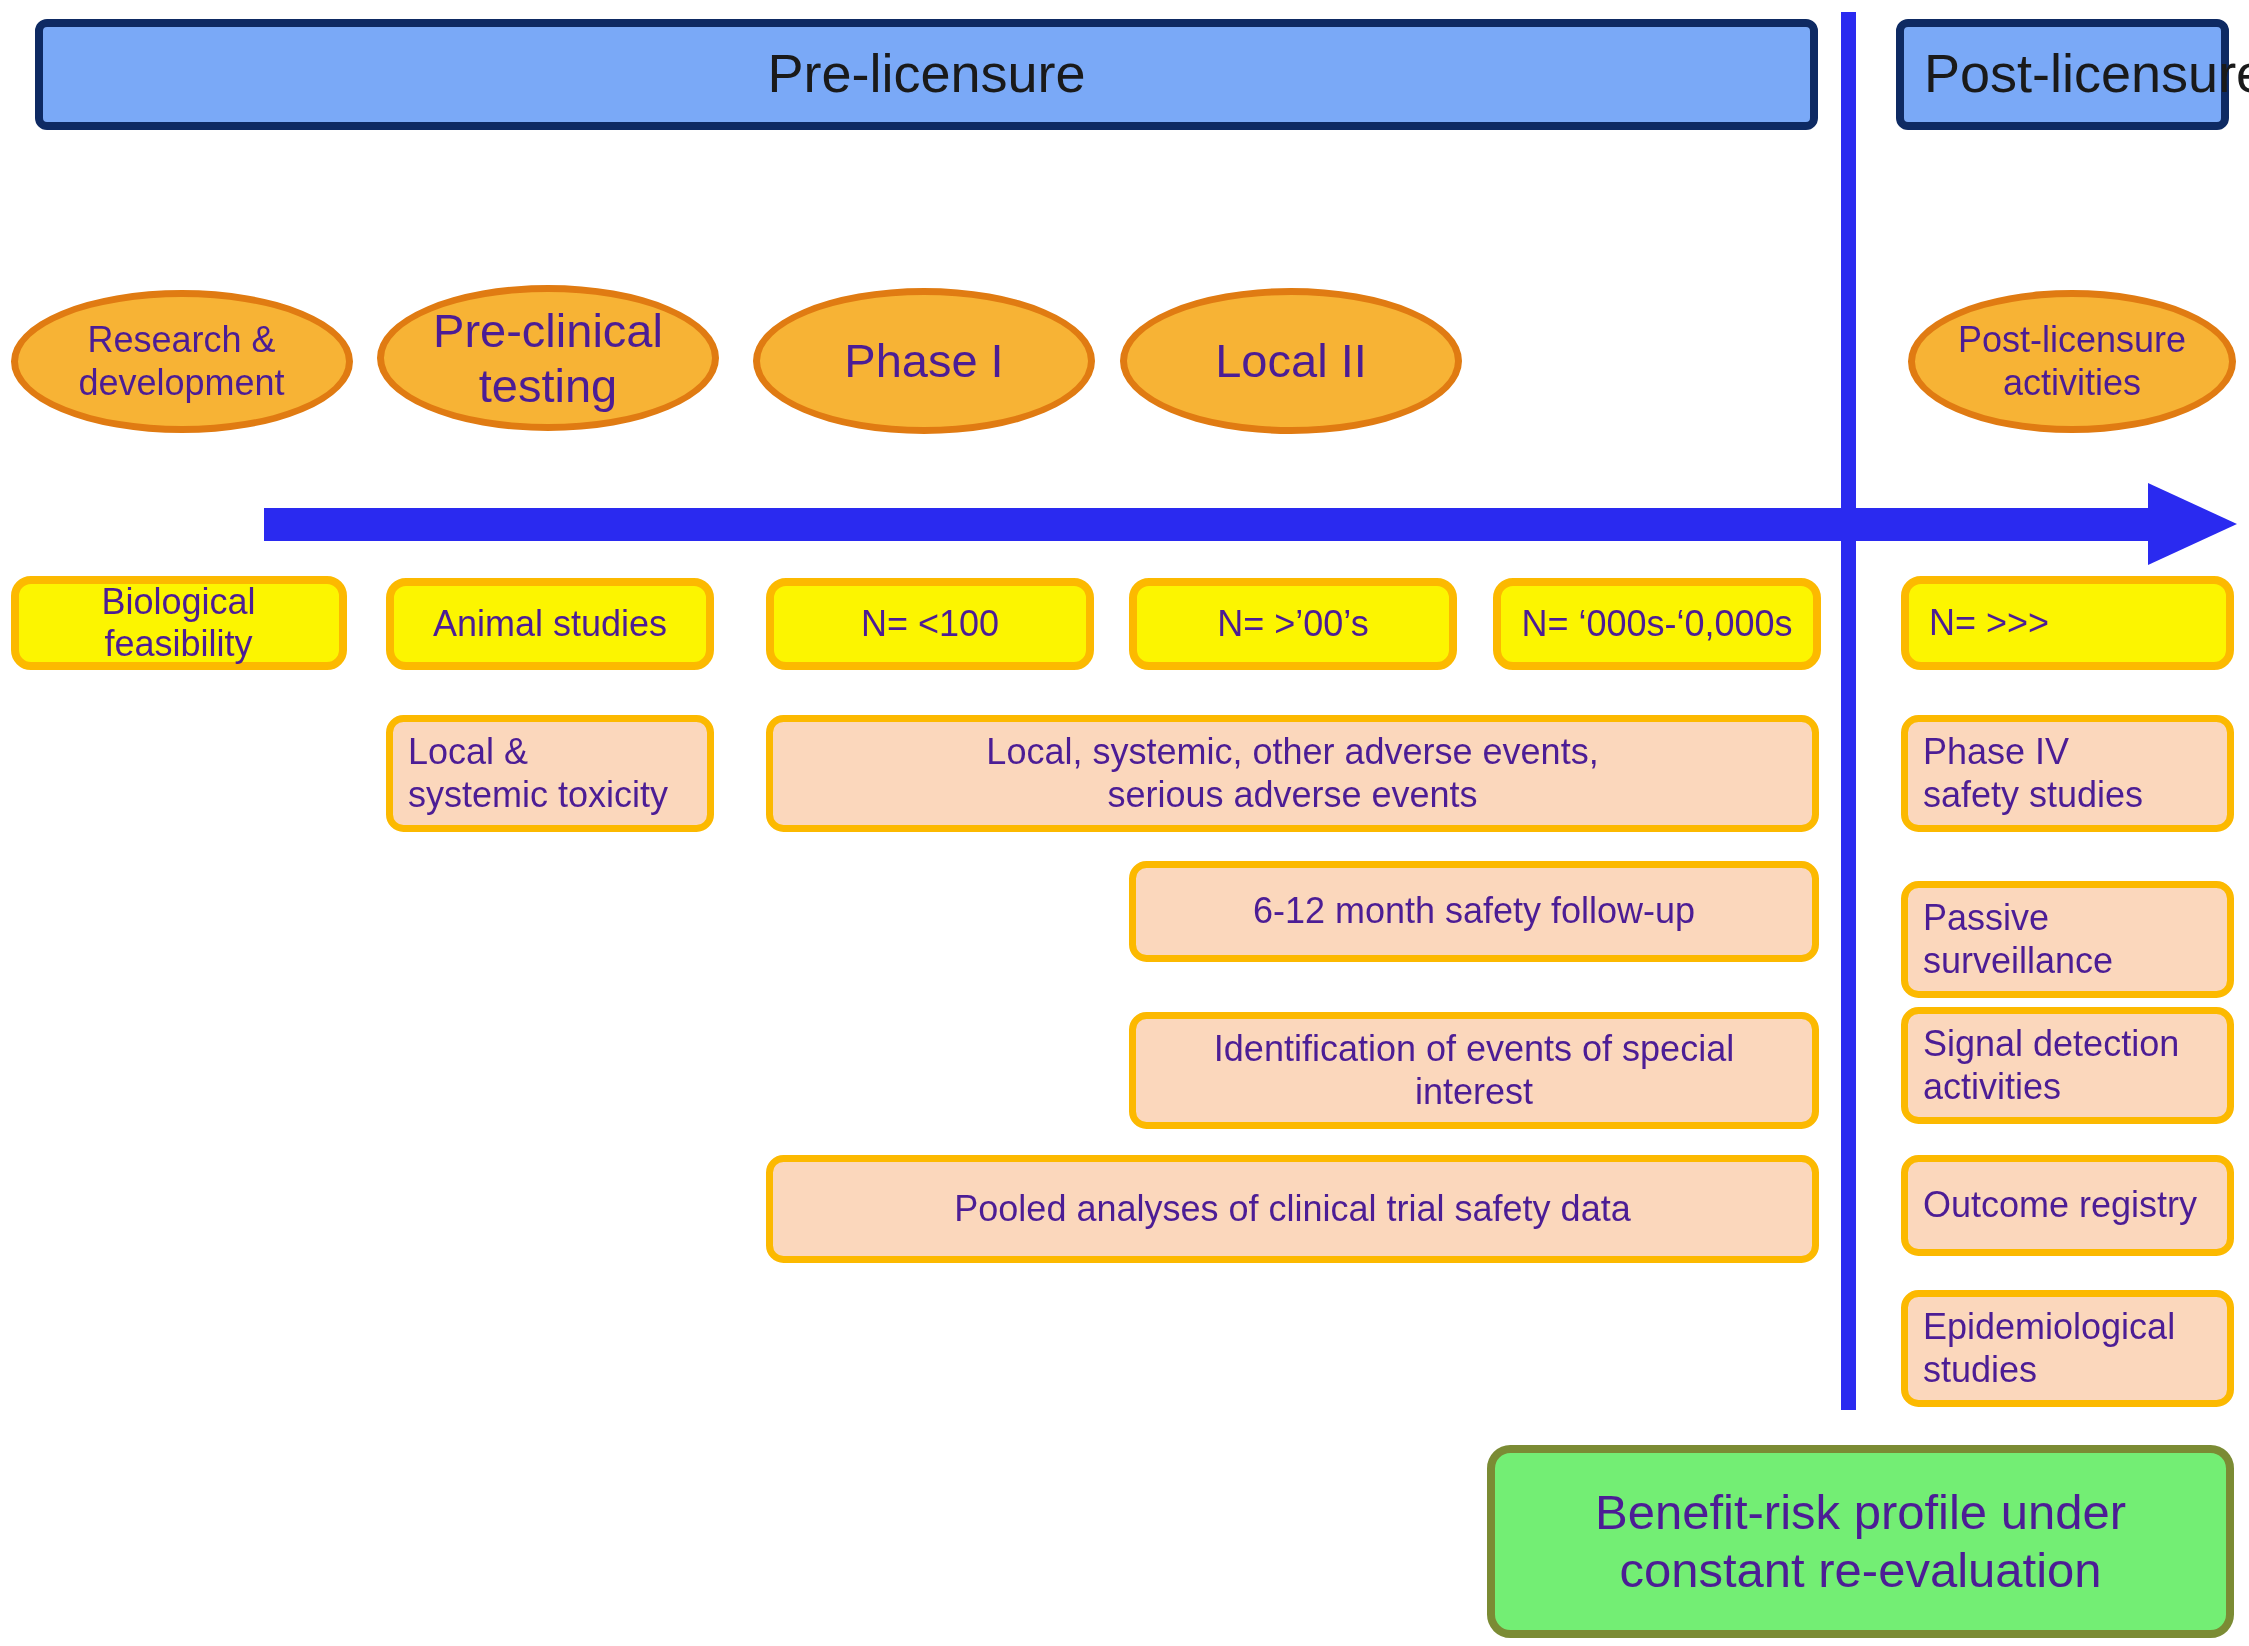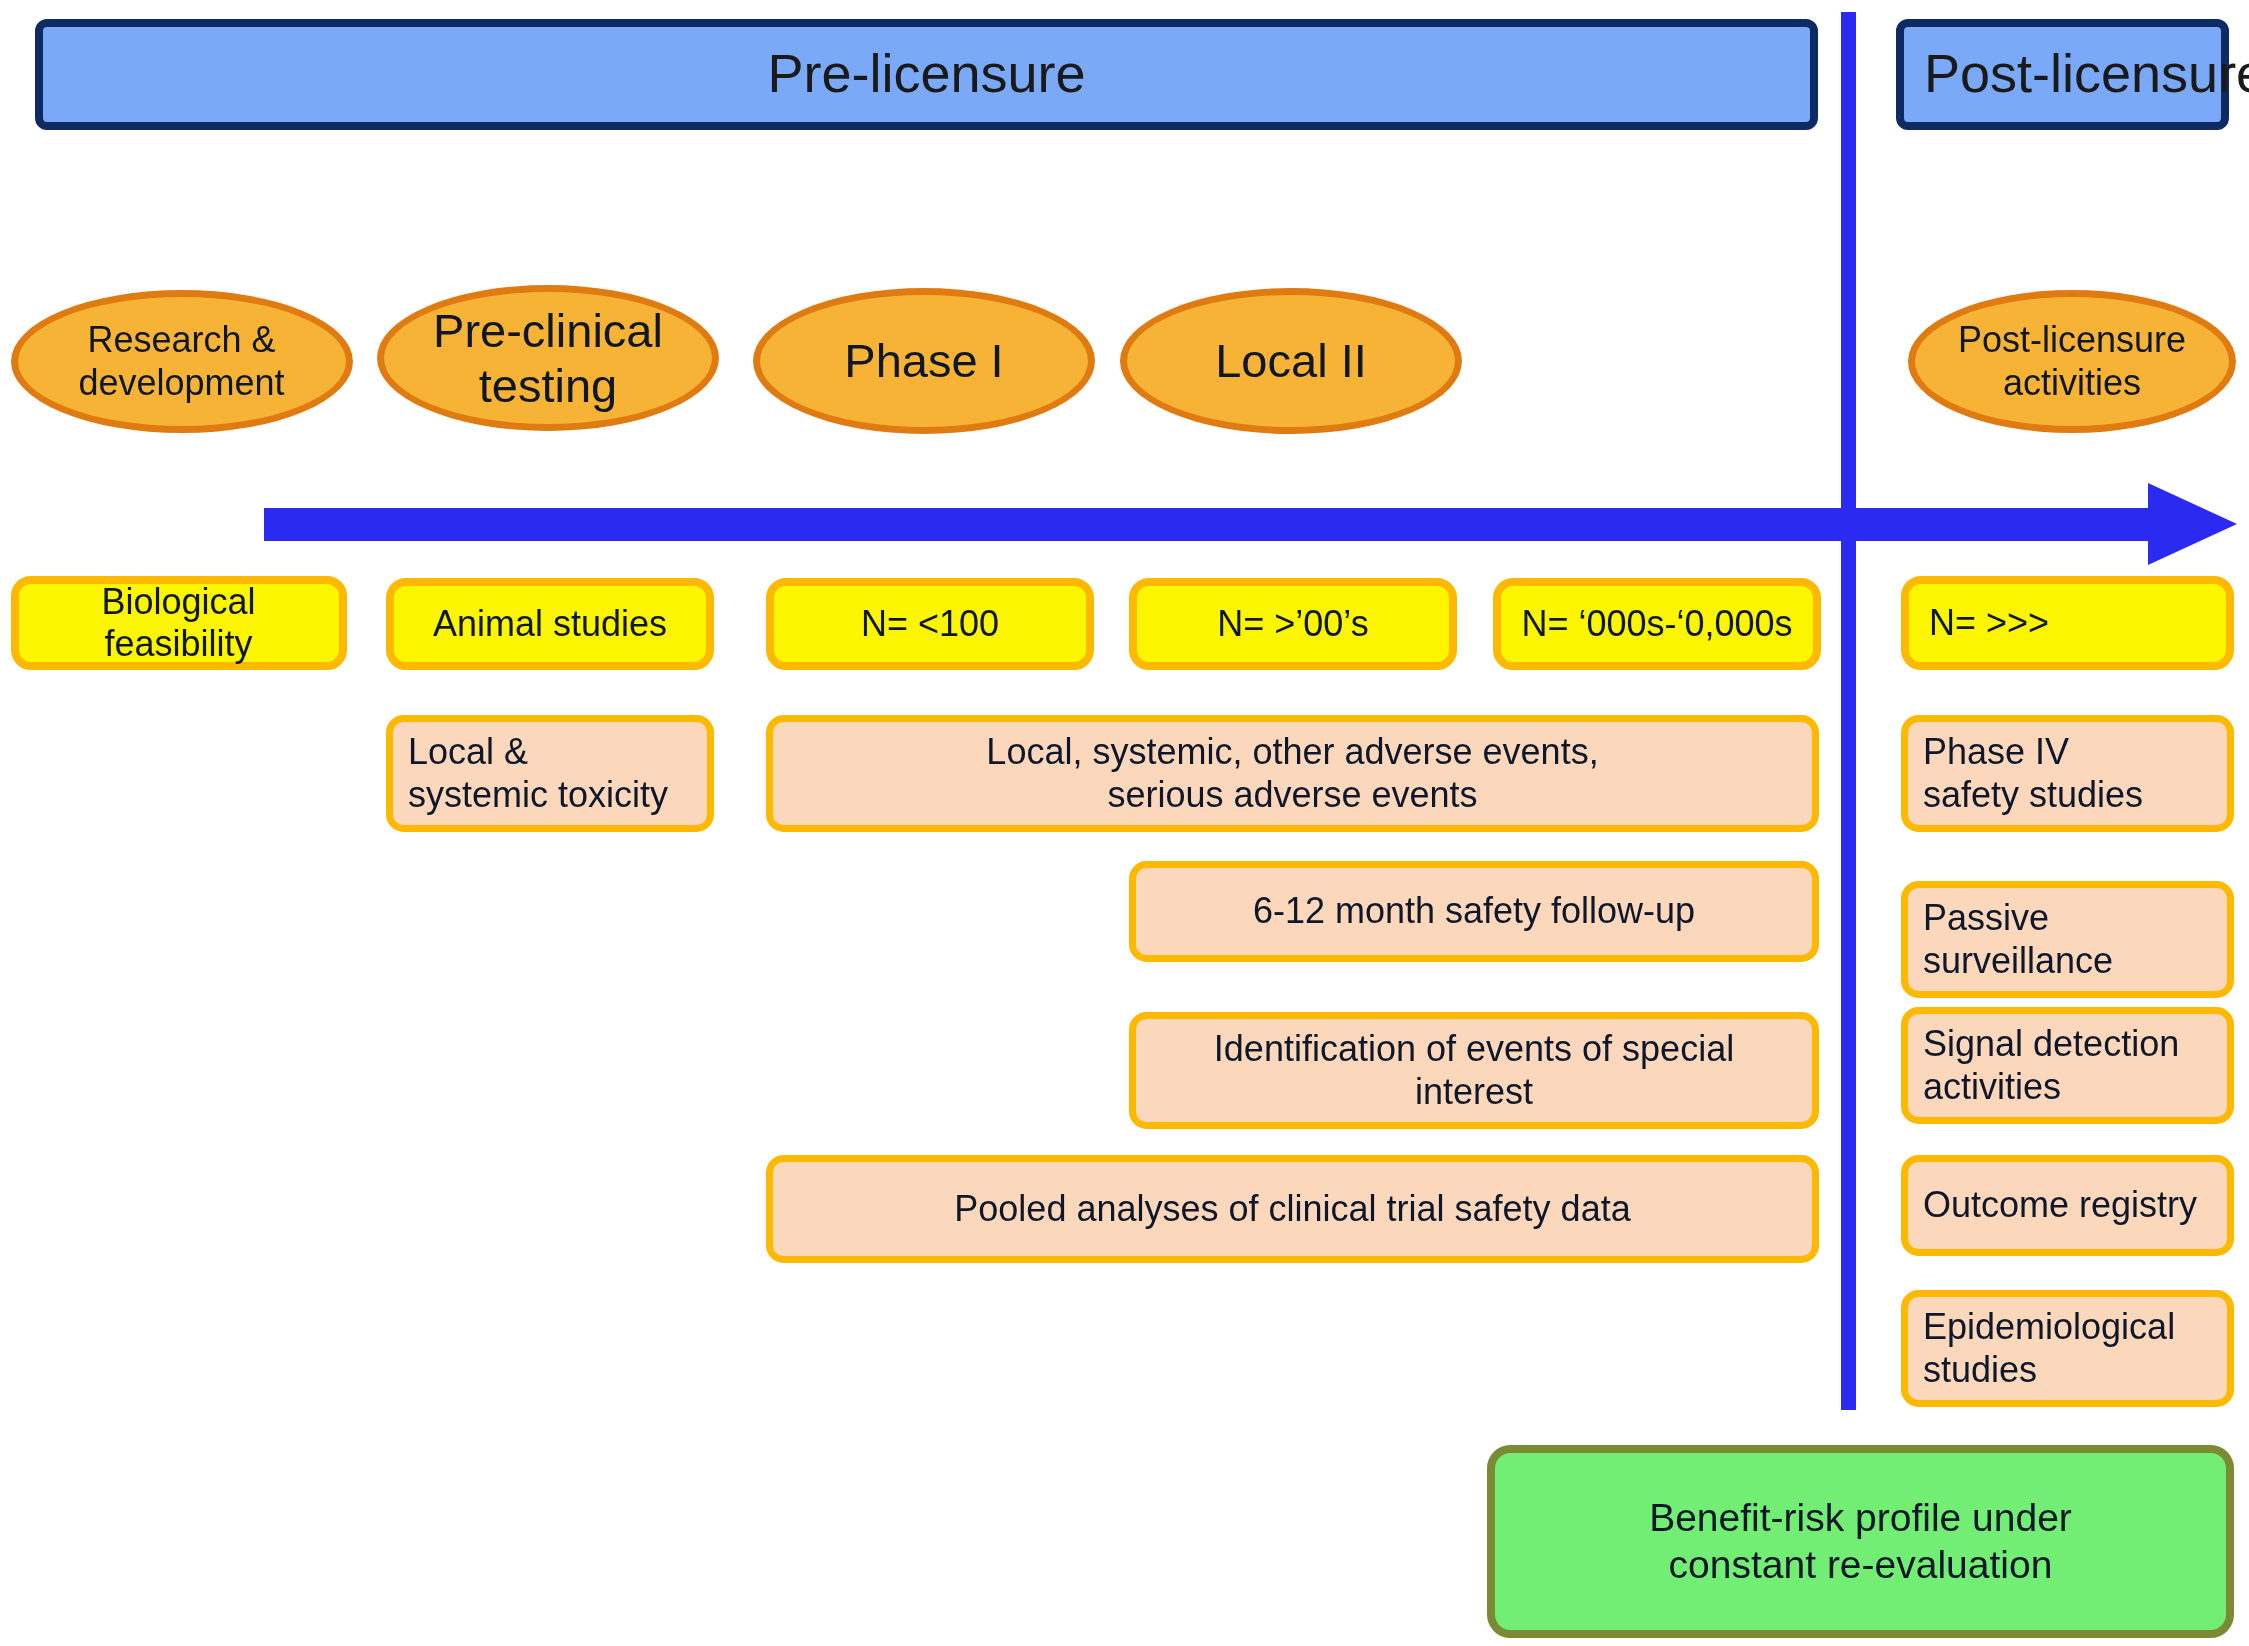--- a/index.html
+++ b/index.html
@@ -19,21 +19,21 @@
   }
 
   
   .node {
     position: absolute;
     box-sizing: border-box;
     display: flex;
     align-items: center;
     justify-content: center;
     text-align: center;
-    color: #0f172a;
+    color: #4c1d95;
     line-height: 1.18;
   }
 
   
   .phase-band {
     background: #7aa9f7;
     border: 8.2px solid #0e2a63;
     border-radius: 12px;
     font-size: 54px;
     color: #1a1a1a;
@@ -73,21 +73,21 @@
     justify-content: flex-start;
     text-align: left;
     padding-left: 15px;
   }
 
   
   .gbox {
     background: #73ee74;
     border: 8.2px solid #7b8b34;
     border-radius: 23.4px;
-    font-size: 39px;
+    font-size: 49px;
   }
 
   
   #timeline-arrow-shaft {
     position: absolute;
     background: #2a2af0;
   }
   #timeline-arrow-head {
     position: absolute;
     width: 0;

